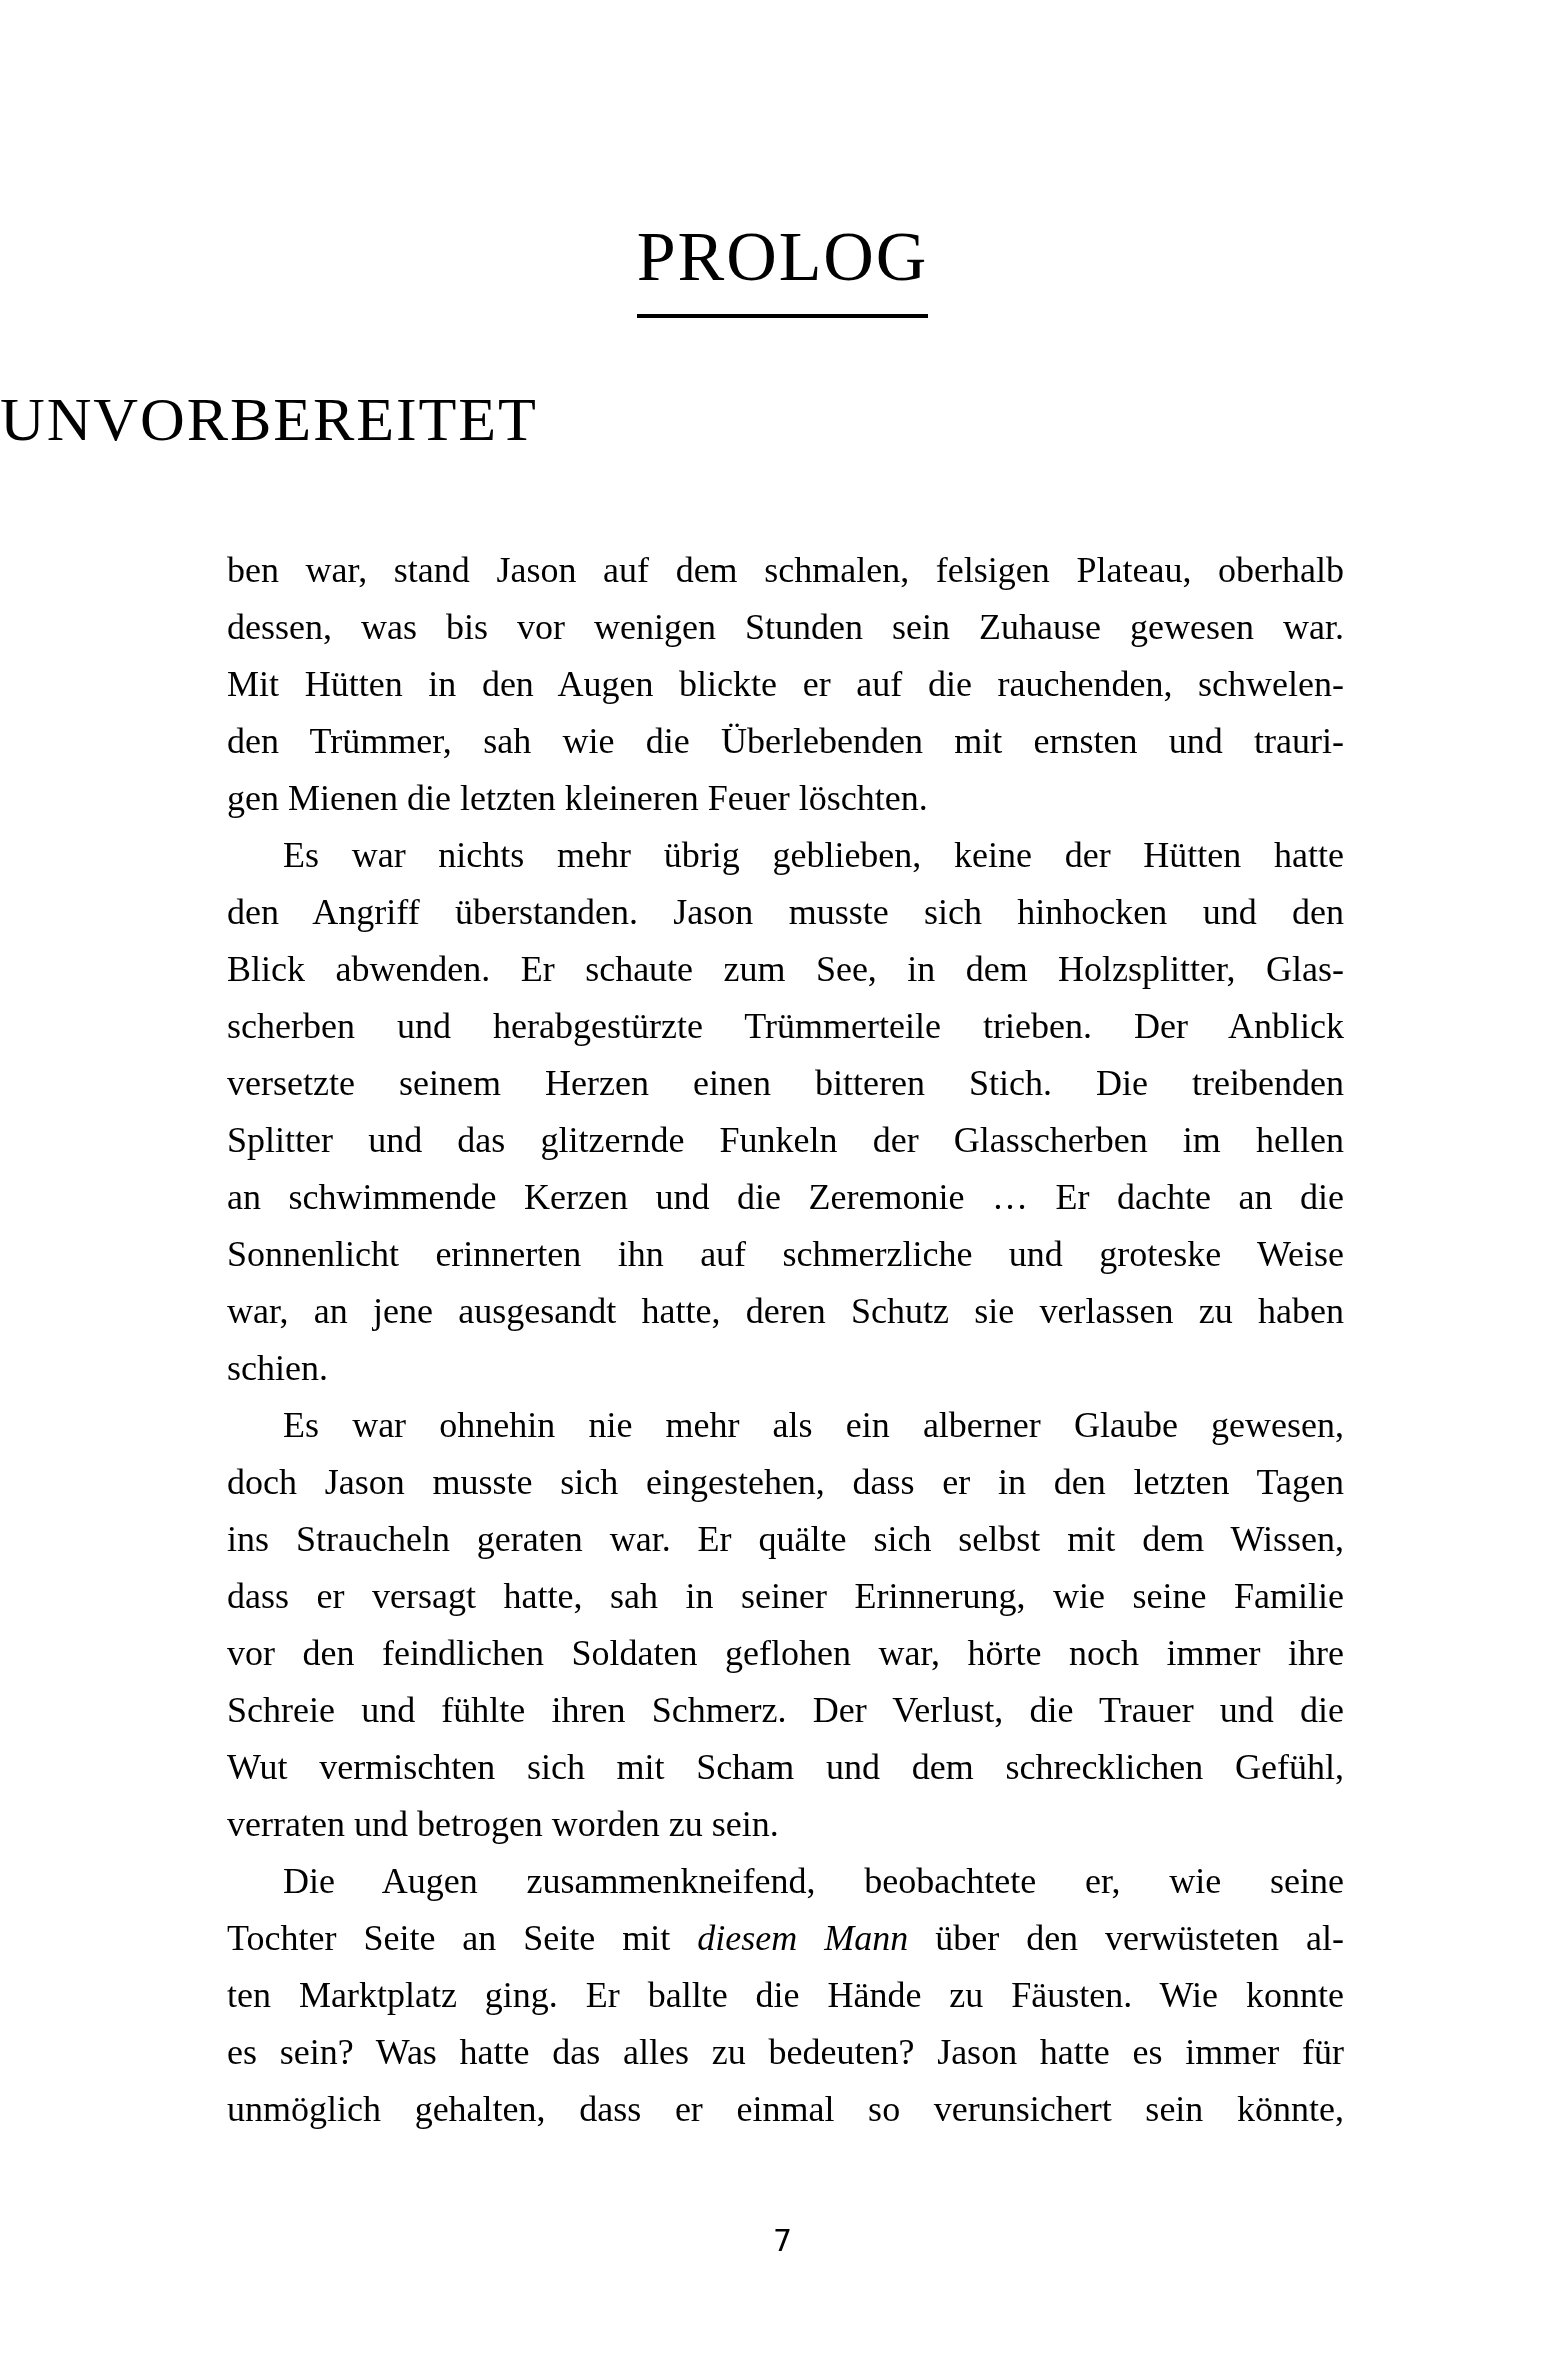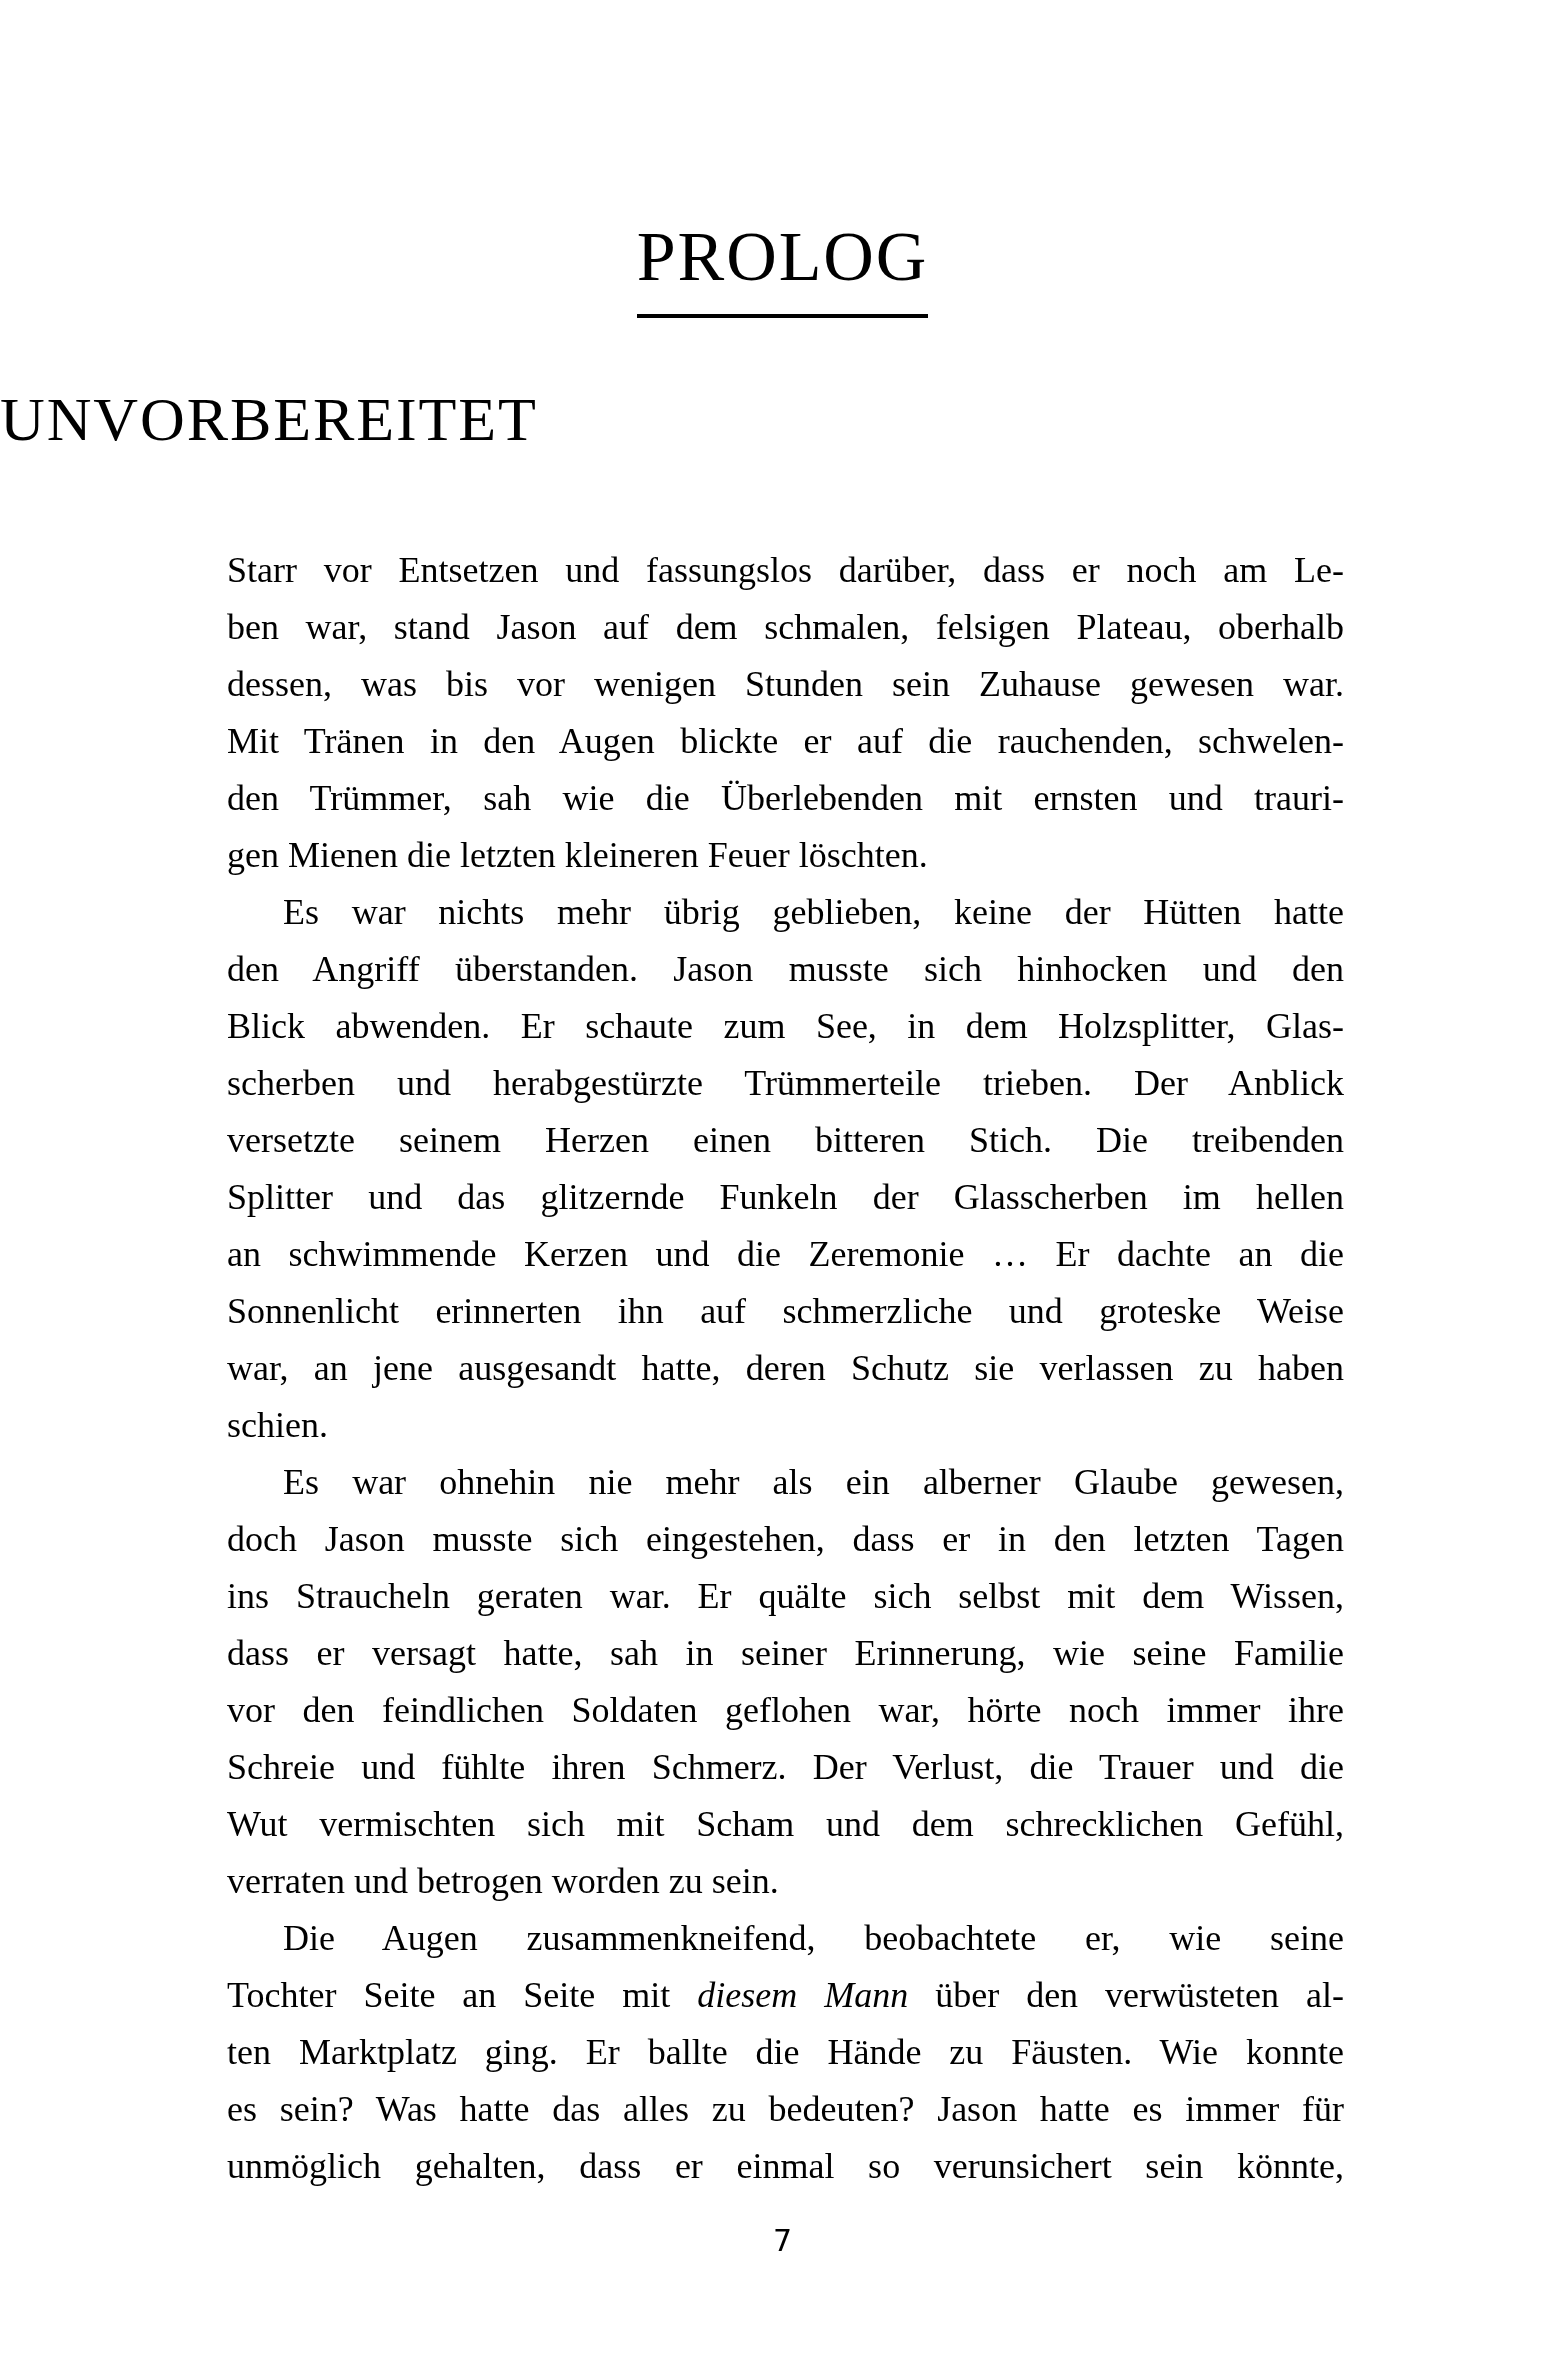--- a/index.html
+++ b/index.html
@@ -31,24 +31,23 @@
 </head>
 <body>
 
 <div class="page">
   <div class="chapter-title"><span>PROLOG</span></div>
   <div class="chapter-subtitle">UNVORBEREITET</div>
 
   <div class="body-text">
 
     <div>
-      <span class="line">Starr vor Entsetzen und fassungslos darüber, dass er noch am Le-</span>
       <span class="line">ben war, stand Jason auf dem schmalen, felsigen Plateau, oberhalb</span>
       <span class="line">dessen, was bis vor wenigen Stunden sein Zuhause gewesen war.</span>
-      <span class="line">Mit Tränen in den Augen blickte er auf die rauchenden, schwelen-</span>
+      <span class="line">Mit Hütten in den Augen blickte er auf die rauchenden, schwelen-</span>
       <span class="line">den Trümmer, sah wie die Überlebenden mit ernsten und trauri-</span>
       <span class="line last">gen Mienen die letzten kleineren Feuer löschten.</span>
     </div>
 
     <div>
       <span class="line indent">Es war nichts mehr übrig geblieben, keine der Hütten hatte</span>
       <span class="line">den Angriff überstanden. Jason musste sich hinhocken und den</span>
       <span class="line">Blick abwenden. Er schaute zum See, in dem Holzsplitter, Glas-</span>
       <span class="line">scherben und herabgestürzte Trümmerteile trieben. Der Anblick</span>
       <span class="line">versetzte seinem Herzen einen bitteren Stich. Die treibenden</span>

